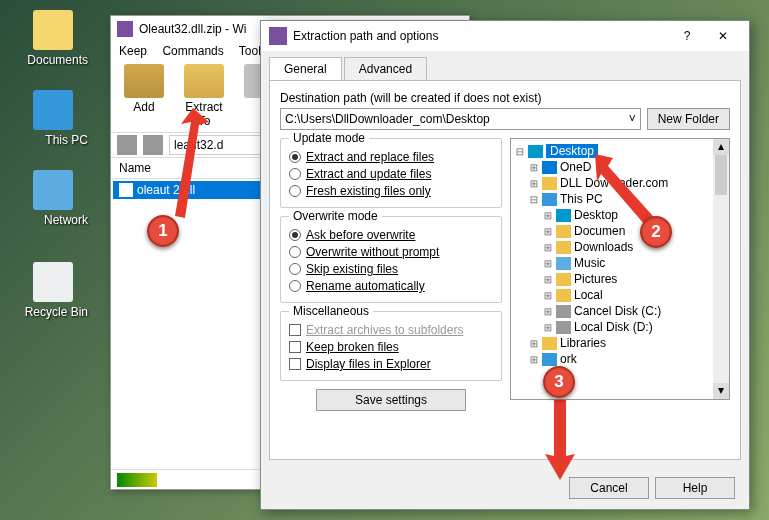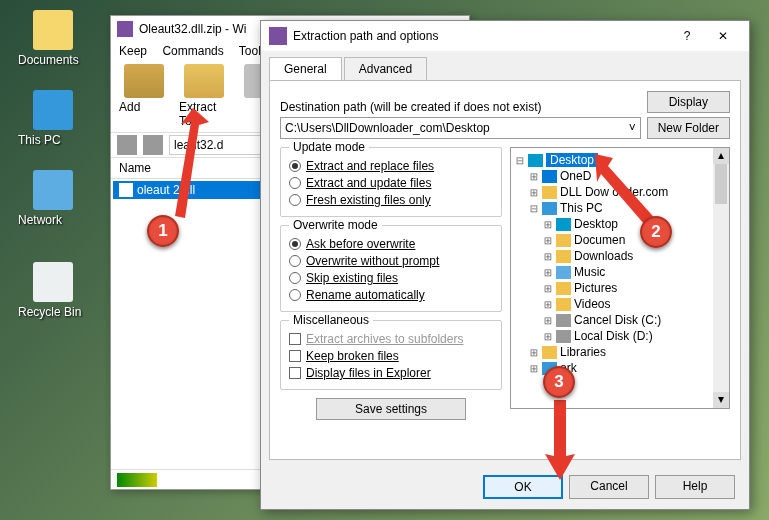--- a/index.html
+++ b/index.html
@@ -1,32 +1,32 @@
 <!DOCTYPE html>
 <html><head>
 <meta charset="utf-8">
 <style>
 * { box-sizing: border-box; margin: 0; padding: 0; font-family: "Segoe UI", Tahoma, sans-serif; font-size: 12px; }
 body { width: 769px; height: 520px; position: relative; overflow: hidden; background: linear-gradient(135deg,#2a4d3a 0%,#4a6b4a 30%,#6a8a5a 60%,#8aaa6a 100%); }
 
 
-.desktop-icon { position: absolute; width: 70px; text-align: left; color: #fff; text-shadow: 1px 1px 2px #000; }
+.desktop-icon { position: absolute; width: 70px; text-align: right; color: #fff; text-shadow: 1px 1px 2px #000; }
 .desktop-icon .ico { width: 40px; height: 40px; margin: 0 auto 3px; border-radius: 3px; }
 .di-doc { top: 10px; left: 18px; } .di-doc .ico { background: #f5d76e; }
 .di-pc { top: 90px; left: 18px; } .di-pc .ico { background: #3498db; }
 .di-net { top: 170px; left: 18px; } .di-net .ico { background: #5dade2; }
 .di-bin { top: 262px; left: 18px; } .di-bin .ico { background: #ecf0f1; }
 
 
 .winrar { position: absolute; left: 110px; top: 15px; width: 360px; height: 475px; background: #fff; border: 1px solid #999; box-shadow: 2px 2px 8px rgba(0,0,0,.3); }
 .winrar .titlebar { height: 26px; display: flex; align-items: center; padding: 0 6px; background: #fff; }
 .winrar .titlebar .w-icon { width: 16px; height: 16px; background: #7b4fa0; margin-right: 6px; }
 .winrar .menubar { padding: 2px 8px; } .winrar .menubar span { margin-right: 12px; cursor: default; }
 .winrar .toolbar { display: flex; padding: 4px 8px; gap: 10px; border-bottom: 1px solid #ddd; }
-.tbtn { width: 50px; }
+.tbtn { width: 50px; text-align: center; }
 .tbtn .tico { width: 40px; height: 34px; margin: 0 auto 2px; border-radius: 3px; }
 .tbtn.add .tico { background: linear-gradient(#d4a84c,#b8923f); }
 .tbtn.ext .tico { background: linear-gradient(#e8c45e,#d4a84c); }
 .tbtn.other .tico { background: #c0c0c0; }
 .winrar .addrbar { display: flex; padding: 2px 6px; gap: 6px; border-bottom: 1px solid #ddd; align-items: center; }
 .winrar .addrbar .aico { width: 20px; height: 20px; background: #999; }
 .winrar .addrbar .path { flex: 1; border: 1px solid #ccc; padding: 2px 4px; }
 .winrar .listhdr { background: #fff; border-bottom: 1px solid #ddd; padding: 3px 8px; }
 .winrar .filelist { height: 280px; padding: 2px; }
 .winrar .file-row { display: flex; align-items: center; background: #0078d7; color: #fff; padding: 2px 6px; gap: 4px; }
@@ -163,21 +163,20 @@
   <div class="panel">
     <div class="dest-row">
       <div class="dest-left">
         <div class="lbl">Destination path (will be created if does not exist)</div>
         <div class="combo">
           <span class="cv">C:\Users\DllDownloader_com\Desktop</span>
           <span>˅</span>
         </div>
       </div>
       <div class="side-btns">
-        <div class="btn">Display</div>
         <div class="btn">New Folder</div>
       </div>
     </div>
     <div class="columns">
       <div class="col-left">
         <div class="group">
           <div class="gtitle">Update mode</div>
           <div class="radio">
               <div class="r sel"></div>
               <span>Extract and replace files</span>
@@ -270,21 +269,21 @@
               <span>Music</span>
             </div>
           <div class="tnode lvl2">
               <span class="exp">⊞</span>
               <span class="tnico fold"></span>
               <span>Pictures</span>
             </div>
           <div class="tnode lvl2">
               <span class="exp">⊞</span>
               <span class="tnico fold"></span>
-              <span>Videos</span>
+              <span>Local</span>
             </div>
           <div class="tnode lvl2">
               <span class="exp">⊞</span>
               <span class="tnico drive"></span>
               <span>Cancel Disk (C:)</span>
             </div>
           <div class="tnode lvl2">
               <span class="exp">⊞</span>
               <span class="tnico drive"></span>
               <span>Local Disk (D:)</span>
@@ -302,21 +301,20 @@
           <div class="scrollbar">
             <div class="arr up">▴</div>
             <div class="thumb"></div>
             <div class="arr dn">▾</div>
           </div>
         </div>
       </div>
     </div>
   </div>
   <div class="footer">
-    <div class="btn primary">OK</div>
     <div class="btn">Cancel</div>
     <div class="btn">Help</div>
   </div>
 </div>
 
 <div class="arrow" style="left:595px; top:154px;">
   <svg width="80" height="90">
       <polygon points="0,0 18,4 13,12 65,70 56,78 6,20 2,28" fill="#e53a2b"></polygon>
     </svg>
 </div>

